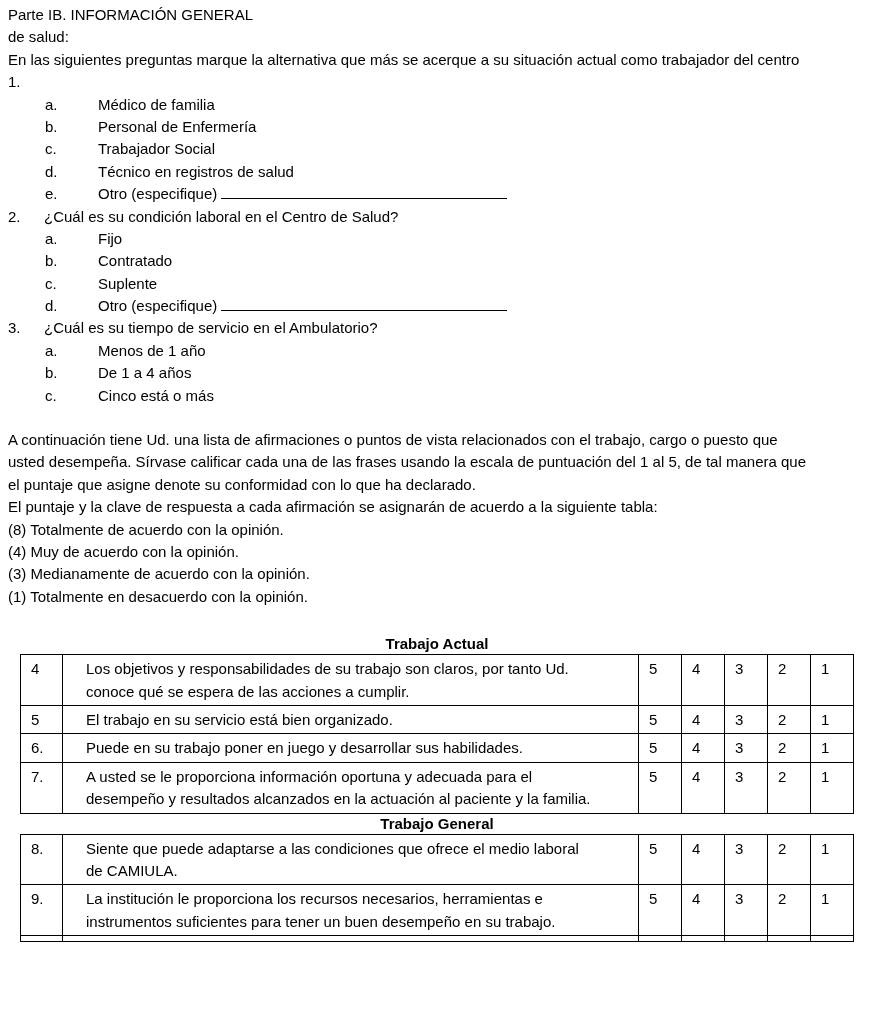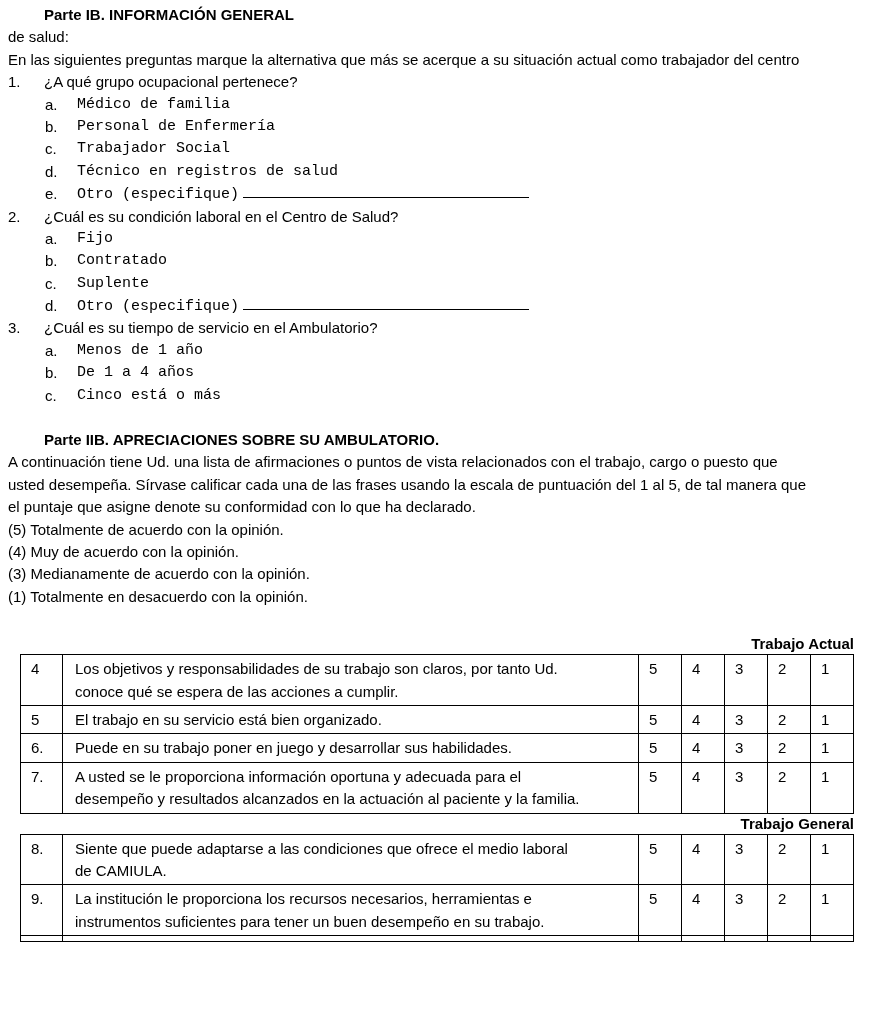--- a/index.html
+++ b/index.html
@@ -2,48 +2,47 @@
 <html><head>
   <meta charset="utf-8">
   <style>
     html, body { margin: 0; padding: 0; background: #ffffff; }
     body {
       width: 880px; height: 1029px; overflow: hidden; position: relative;
       font-family: "Liberation Sans", sans-serif; color: #000; font-size: 15px;
     }
     .page { position: absolute; left: 8px; top: 4px; width: 868px; }
     .line { height: 22.4px; line-height: 22.4px; white-space: nowrap; }
-    .bold { font-weight: bold; margin-left: 36px; }
+    .bold { font-weight: normal; }
     .q { height: 22.4px; line-height: 22.4px; white-space: nowrap; position: relative; }
     .q .num { position: absolute; left: 0; }
     .q .txt { position: absolute; left: 36px; }
     .opt { height: 22.4px; line-height: 22.4px; white-space: nowrap; position: relative; }
     .opt .letter { position: absolute; left: 37px; }
-    .opt .txt { position: absolute; left: 69px; font-family: Liberation Mono, monospace; }
+    .opt .txt { position: absolute; left: 90px; }
     .blank { display: inline-block; width: 286px; border-bottom: 1px solid #000; height: 14px; vertical-align: baseline; margin-left: 4px; }
     .spacer { height: 22px; }
-    .table-title { text-align: right; font-weight: bold; height: 20px; line-height: 20px; margin-left: 12px; width: 834px; }
+    .table-title { text-align: center; font-weight: bold; height: 20px; line-height: 20px; margin-left: 12px; width: 834px; }
     table { border-collapse: collapse; margin-left: 12px; width: 834px; table-layout: fixed; }
     td { border: 1.5px solid #000; vertical-align: top; padding: 3px 6px 2px 10px; line-height: 22.4px; font-size: 15px; }
     td.n { width: 26px; padding-left: 10px; }
     td.s { width: 26px; padding-left: 10px; }
-    td.stmt { padding-left: 12px; }
+    td.stmt { padding-left: 23px; }
   </style>
 </head>
 <body>
 
 <div class="page">
 
   <div class="line bold">Parte IB. INFORMACIÓN GENERAL</div>
   <div class="line">de salud:</div>
   <div class="line">En las siguientes preguntas marque la alternativa que más se acerque a su situación actual como trabajador del centro</div>
 
   <div class="q">
     <span class="num">1.</span>
-    <span class="txt">¿A qué grupo ocupacional pertenece?</span>
   </div>
   <div class="opt">
       <span class="letter">a.</span>
       <span class="txt">Médico de familia</span>
     </div>
   <div class="opt">
       <span class="letter">b.</span>
       <span class="txt">Personal de Enfermería</span>
     </div>
   <div class="opt">
@@ -92,25 +91,25 @@
       <span class="letter">b.</span>
       <span class="txt">De 1 a 4 años</span>
     </div>
   <div class="opt">
       <span class="letter">c.</span>
       <span class="txt">Cinco está o más</span>
     </div>
 
   <div class="spacer"></div>
 
-  <div class="line bold">Parte IIB. APRECIACIONES SOBRE SU AMBULATORIO.</div>
   <div class="line">A continuación tiene Ud. una lista de afirmaciones o puntos de vista relacionados con el trabajo, cargo o puesto que</div>
   <div class="line">usted desempeña. Sírvase calificar cada una de las frases usando la escala de puntuación del 1 al 5, de tal manera que</div>
   <div class="line">el puntaje que asigne denote su conformidad con lo que ha declarado.</div>
-  <div class="line">(5) Totalmente de acuerdo con la opinión.</div>
+  <div class="line">El puntaje y la clave de respuesta a cada afirmación se asignarán de acuerdo a la siguiente tabla:</div>
+  <div class="line">(8) Totalmente de acuerdo con la opinión.</div>
   <div class="line">(4) Muy de acuerdo con la opinión.</div>
   <div class="line">(3) Medianamente de acuerdo con la opinión.</div>
   <div class="line">(1) Totalmente en desacuerdo con la opinión.</div>
 
   <div style="height:26px"></div>
 
   <div class="table-title">Trabajo Actual</div>
   <table>
     <colgroup>
         <col style="width:42px">

